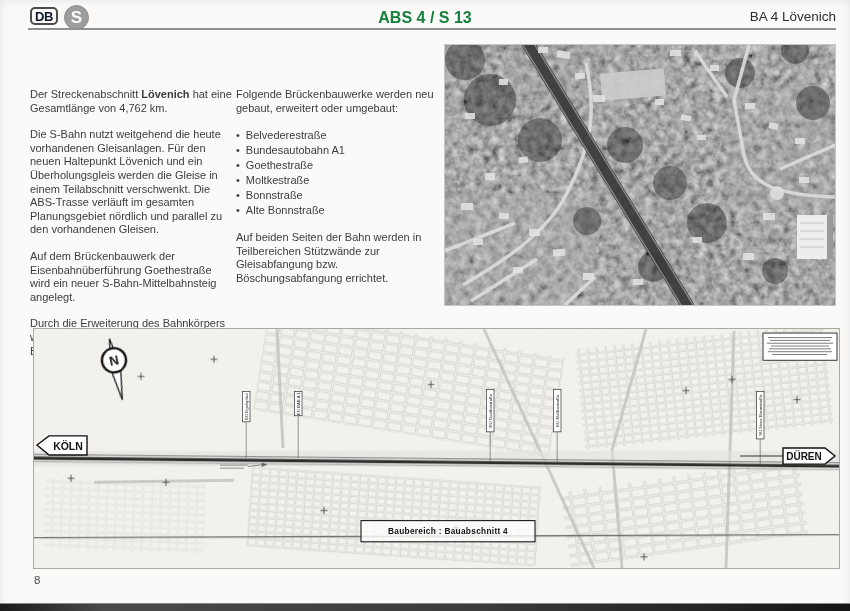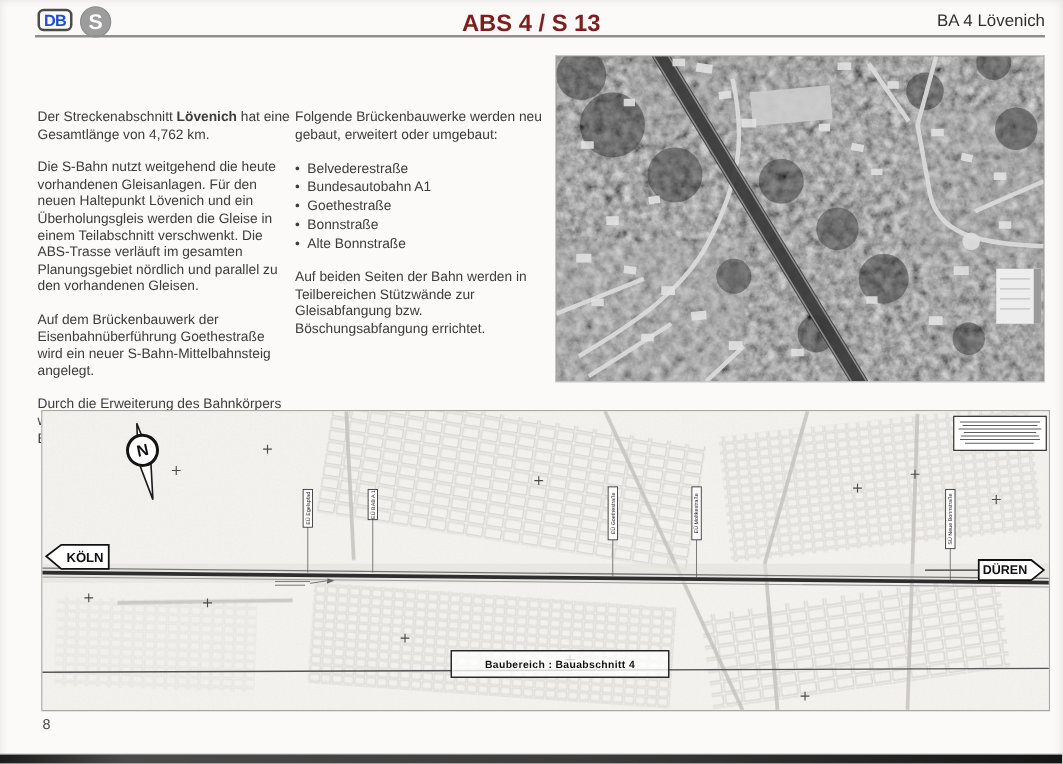--- a/index.html
+++ b/index.html
@@ -5,33 +5,33 @@
   html,body { margin:0; padding:0; background:#e9e9e9; }
   .page {
     position:relative; width:850px; height:611px; margin:0 auto;
     background:#fbfaf8; overflow:hidden;
     font-family:"Liberation Sans", sans-serif; color:#3e3e3e;
     box-shadow: inset 0 0 8px rgba(0,0,0,.10);
   }
   
   .db-logo {
     position:absolute; left:30px; top:7px; width:24px; height:14px;
-    border:2.5px solid #4c4c4c; border-radius:5px; color:#1d4ed8;
+    border:2.5px solid #4c4c4c; border-radius:5px; color:#0f172a;
     font-weight:bold; font-size:13px; letter-spacing:-0.5px;
     display:flex; align-items:center; justify-content:center;text-align:right;
   }
   .sbahn-logo {
     position:absolute; left:64px; top:5px; width:23px; height:23px;
     border-radius:50%; background:#9d9d9d; border:1px solid #8d8d8d;
     color:#fdfdfd; font-weight:bold; font-size:17px;
     display:flex; align-items:center; justify-content:center;
   }
   .title-center {
     position:absolute; left:0; right:0; top:9px; text-align:center;
-    font-weight:bold; font-size:19px; color:#7f1d1d;
+    font-weight:bold; font-size:16px; color:#15803d;
   }
   .title-right {
     position:absolute; right:14px; top:9px;
     font-weight:normal; font-size:13.5px; color:#2e2e2e;
   }
   .header-rule {
     position:absolute; left:28px; top:28px; width:808px; height:2px;
     background:#909090;
   }
   
@@ -91,20 +91,24 @@
           <span class="dot"></span>
           <span>Belvederestraße</span>
         </li>
       <li>
           <span class="dot"></span>
           <span>Bundesautobahn A1</span>
         </li>
       <li>
           <span class="dot"></span>
           <span>Goethestraße</span>
+        </li>
+      <li>
+          <span class="dot"></span>
+          <span>Moltkestraße</span>
         </li>
       <li>
           <span class="dot"></span>
           <span>Bonnstraße</span>
         </li>
       <li>
           <span class="dot"></span>
           <span>Alte Bonnstraße</span>
         </li>
     </ul>

